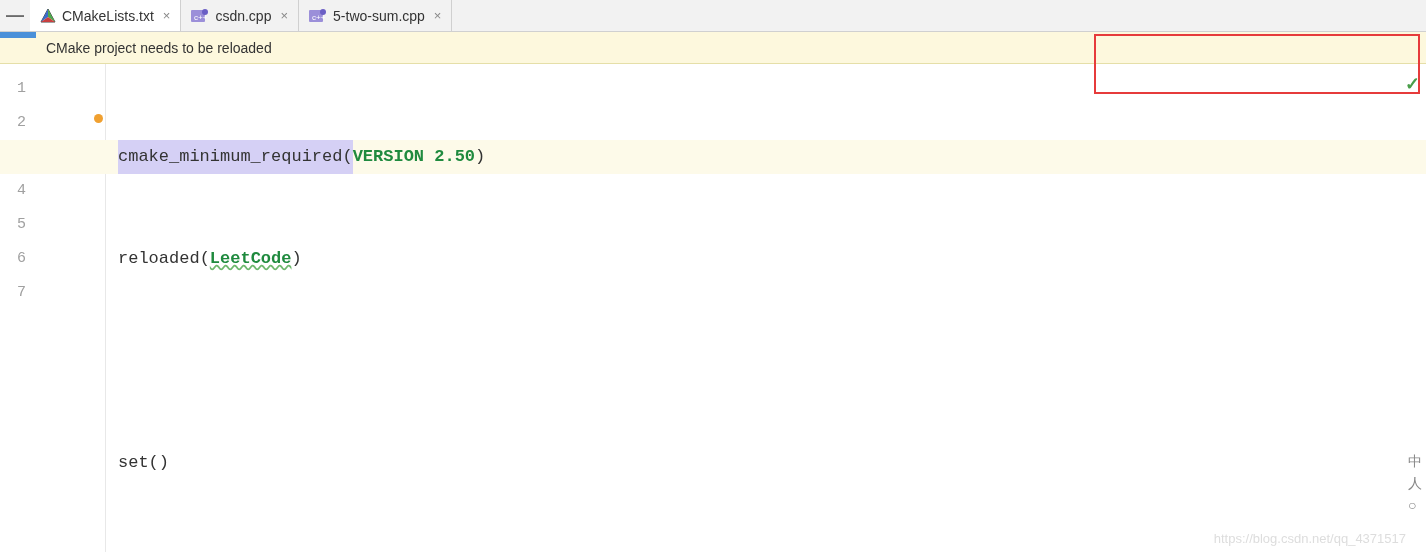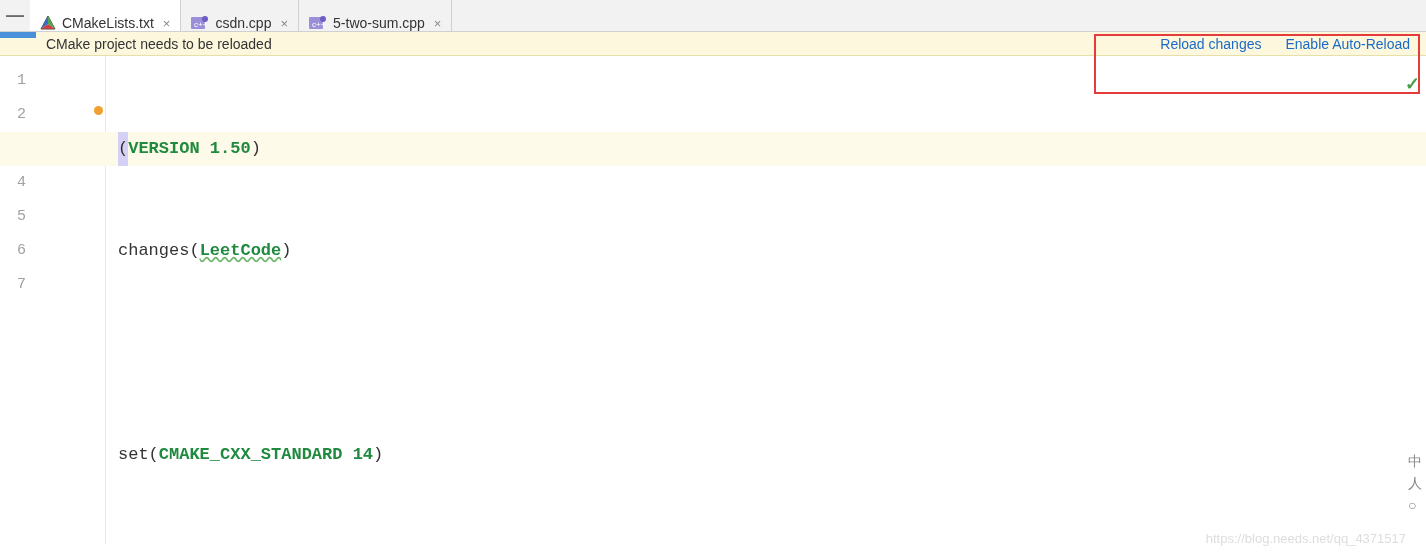--- a/index.html
+++ b/index.html
@@ -28,21 +28,21 @@
       height: 100%;
       display: flex;
       align-items: center;
       justify-content: center;
       color: #6b6b6b;
       font-size: 18px;
       font-weight: bold;
     }
     .tab {
       display: flex;
-      align-items: flex-end;
+      align-items: center;
       height: 100%;
       padding: 0 10px;
       border-right: 1px solid #d0d0d0;
       cursor: pointer;
       gap: 6px;
     }
     .tab.active {
       background: #fff;
     }
     .tab-label {
@@ -62,21 +62,21 @@
     .cpp-icon {
       width: 18px;
       height: 16px;
       display: inline-flex;
       align-items: center;
       justify-content: center;
     }
     .banner {
       display: flex;
       align-items: center;
-      height: 24px;
+      height: 32px;
       background: #fdf8dd;
       border-bottom: 1px solid #e5dfa8;
       padding: 0 16px 0 46px;
       justify-content: space-between;
     }
     .banner-left {
       color: #333;
       font-size: 14px;
     }
     .banner-right {
@@ -240,49 +240,45 @@
     </span>
     <span class="tab-label">5-two-sum.cpp</span>
     <span class="tab-close">×</span>
   </div>
 </div>
 
 <div class="blue-strip"></div>
 
 <div class="banner">
   <div class="banner-left">CMake project needs to be reloaded</div>
-  <div class="banner-right">
-    <span class="banner-link">Reload changes</span>
-    <span class="banner-link">Enable Auto-Reload</span>
-  </div>
 </div>
 
 <div class="banner-highlight"></div>
 
 <div class="editor-area">
   <div class="editor-wrapper">
     <div class="gutter">
       <div class="gutter-line">1</div>
       <div class="gutter-line">2</div>
       <div class="gutter-line">3</div>
       <div class="gutter-line">4</div>
       <div class="gutter-line">5</div>
       <div class="gutter-line">6</div>
       <div class="gutter-line">7</div>
     </div>
     <div class="fold-gutter"></div>
     <div class="warn-dot"></div>
     <div class="code-area">
-      <div class="code-line highlighted"><span class="tok-paren tok-sel">(</span><span class="tok-green">VERSION 1.50</span><span class="tok-paren">)</span></div>
-      <div class="code-line"><span class="tok-default">changes</span><span class="tok-paren">(</span><span class="tok-green wavy-green">LeetCode</span><span class="tok-paren">)</span></div>
+      <div class="code-line highlighted"><span class="tok-default tok-sel">cmake_minimum_required</span><span class="tok-paren tok-sel">(</span><span class="tok-green">VERSION 2.50</span><span class="tok-paren">)</span></div>
+      <div class="code-line"><span class="tok-default">reloaded</span><span class="tok-paren">(</span><span class="tok-green wavy-green">LeetCode</span><span class="tok-paren">)</span></div>
       <div class="code-line"><span class="tok-default"></span></div>
-      <div class="code-line"><span class="tok-default">set</span><span class="tok-paren">(</span><span class="tok-green">CMAKE_CXX_STANDARD 14</span><span class="tok-paren">)</span></div>
+      <div class="code-line"><span class="tok-default">set</span><span class="tok-paren">(</span><span class="tok-paren">)</span></div>
       <div class="code-line"><span class="tok-default"></span></div>
       
       
     </div>
   </div>
 </div>
 
 <div class="right-marker">✓</div>
 <div class="right-glyphs">中<br>人<br>○</div>
 
-<div class="watermark">https://blog.needs.net/qq_4371517</div>
+<div class="watermark">https://blog.csdn.net/qq_4371517</div>
 
 </body></html>

